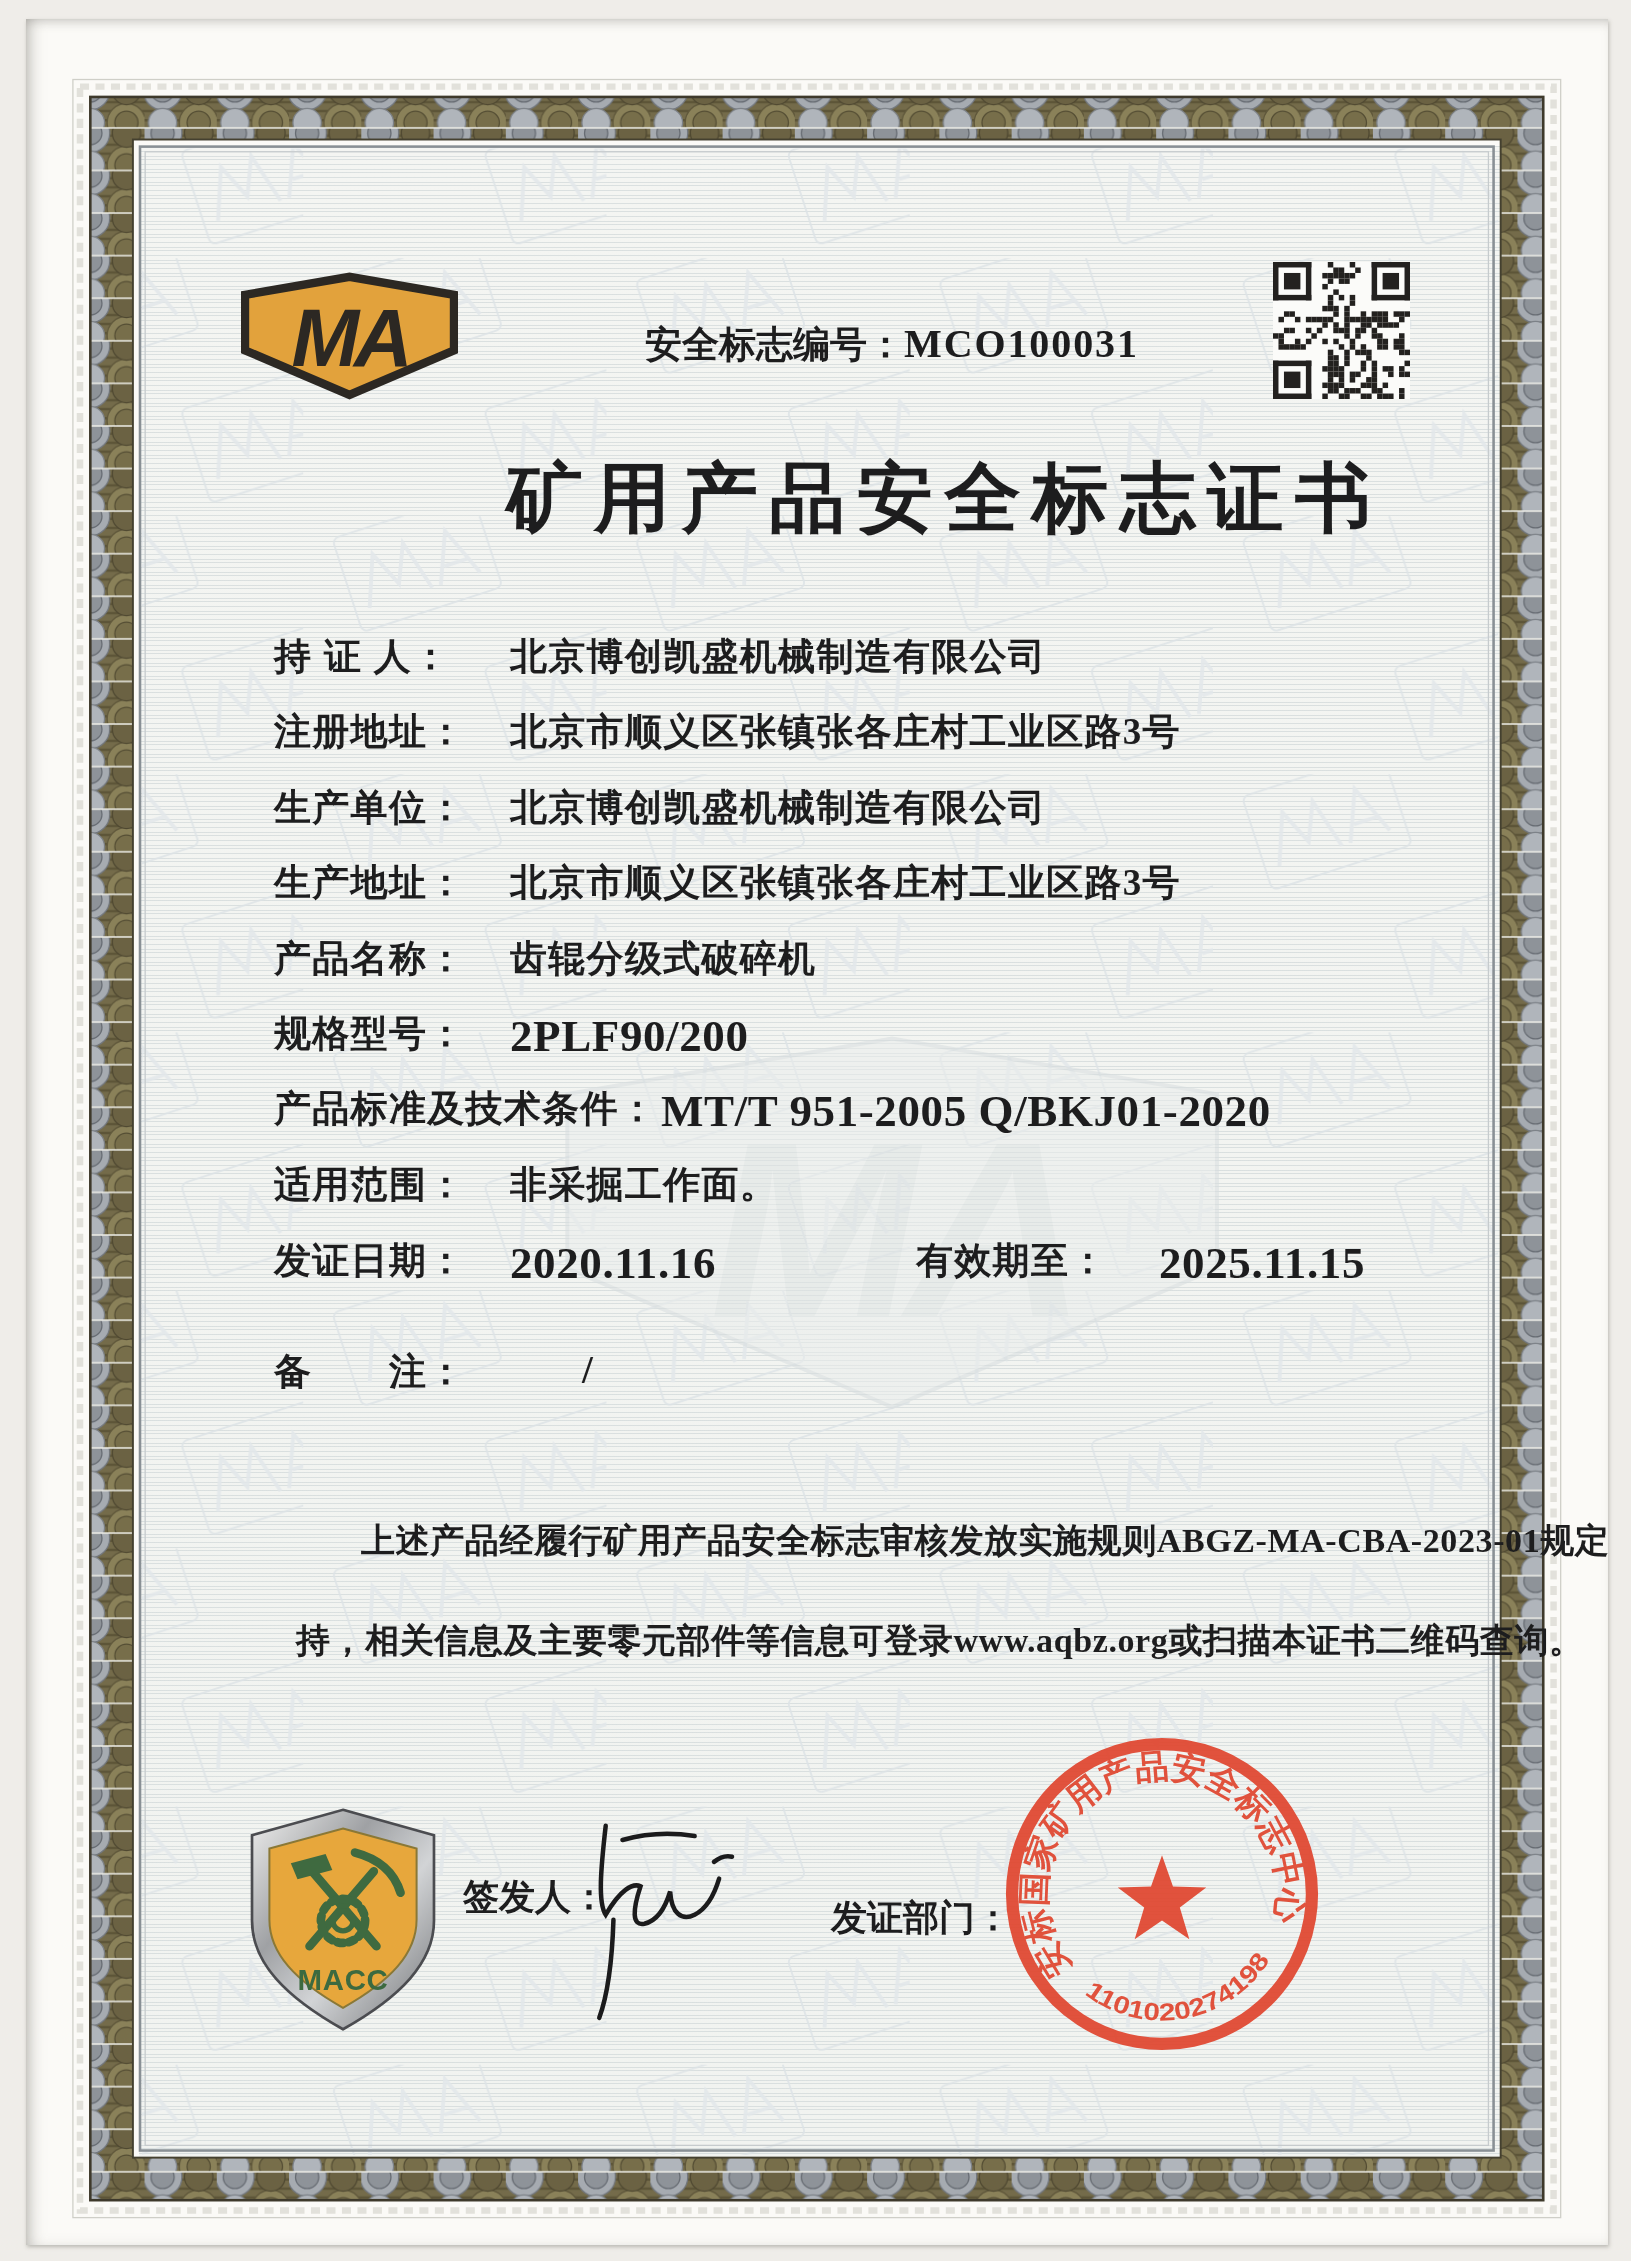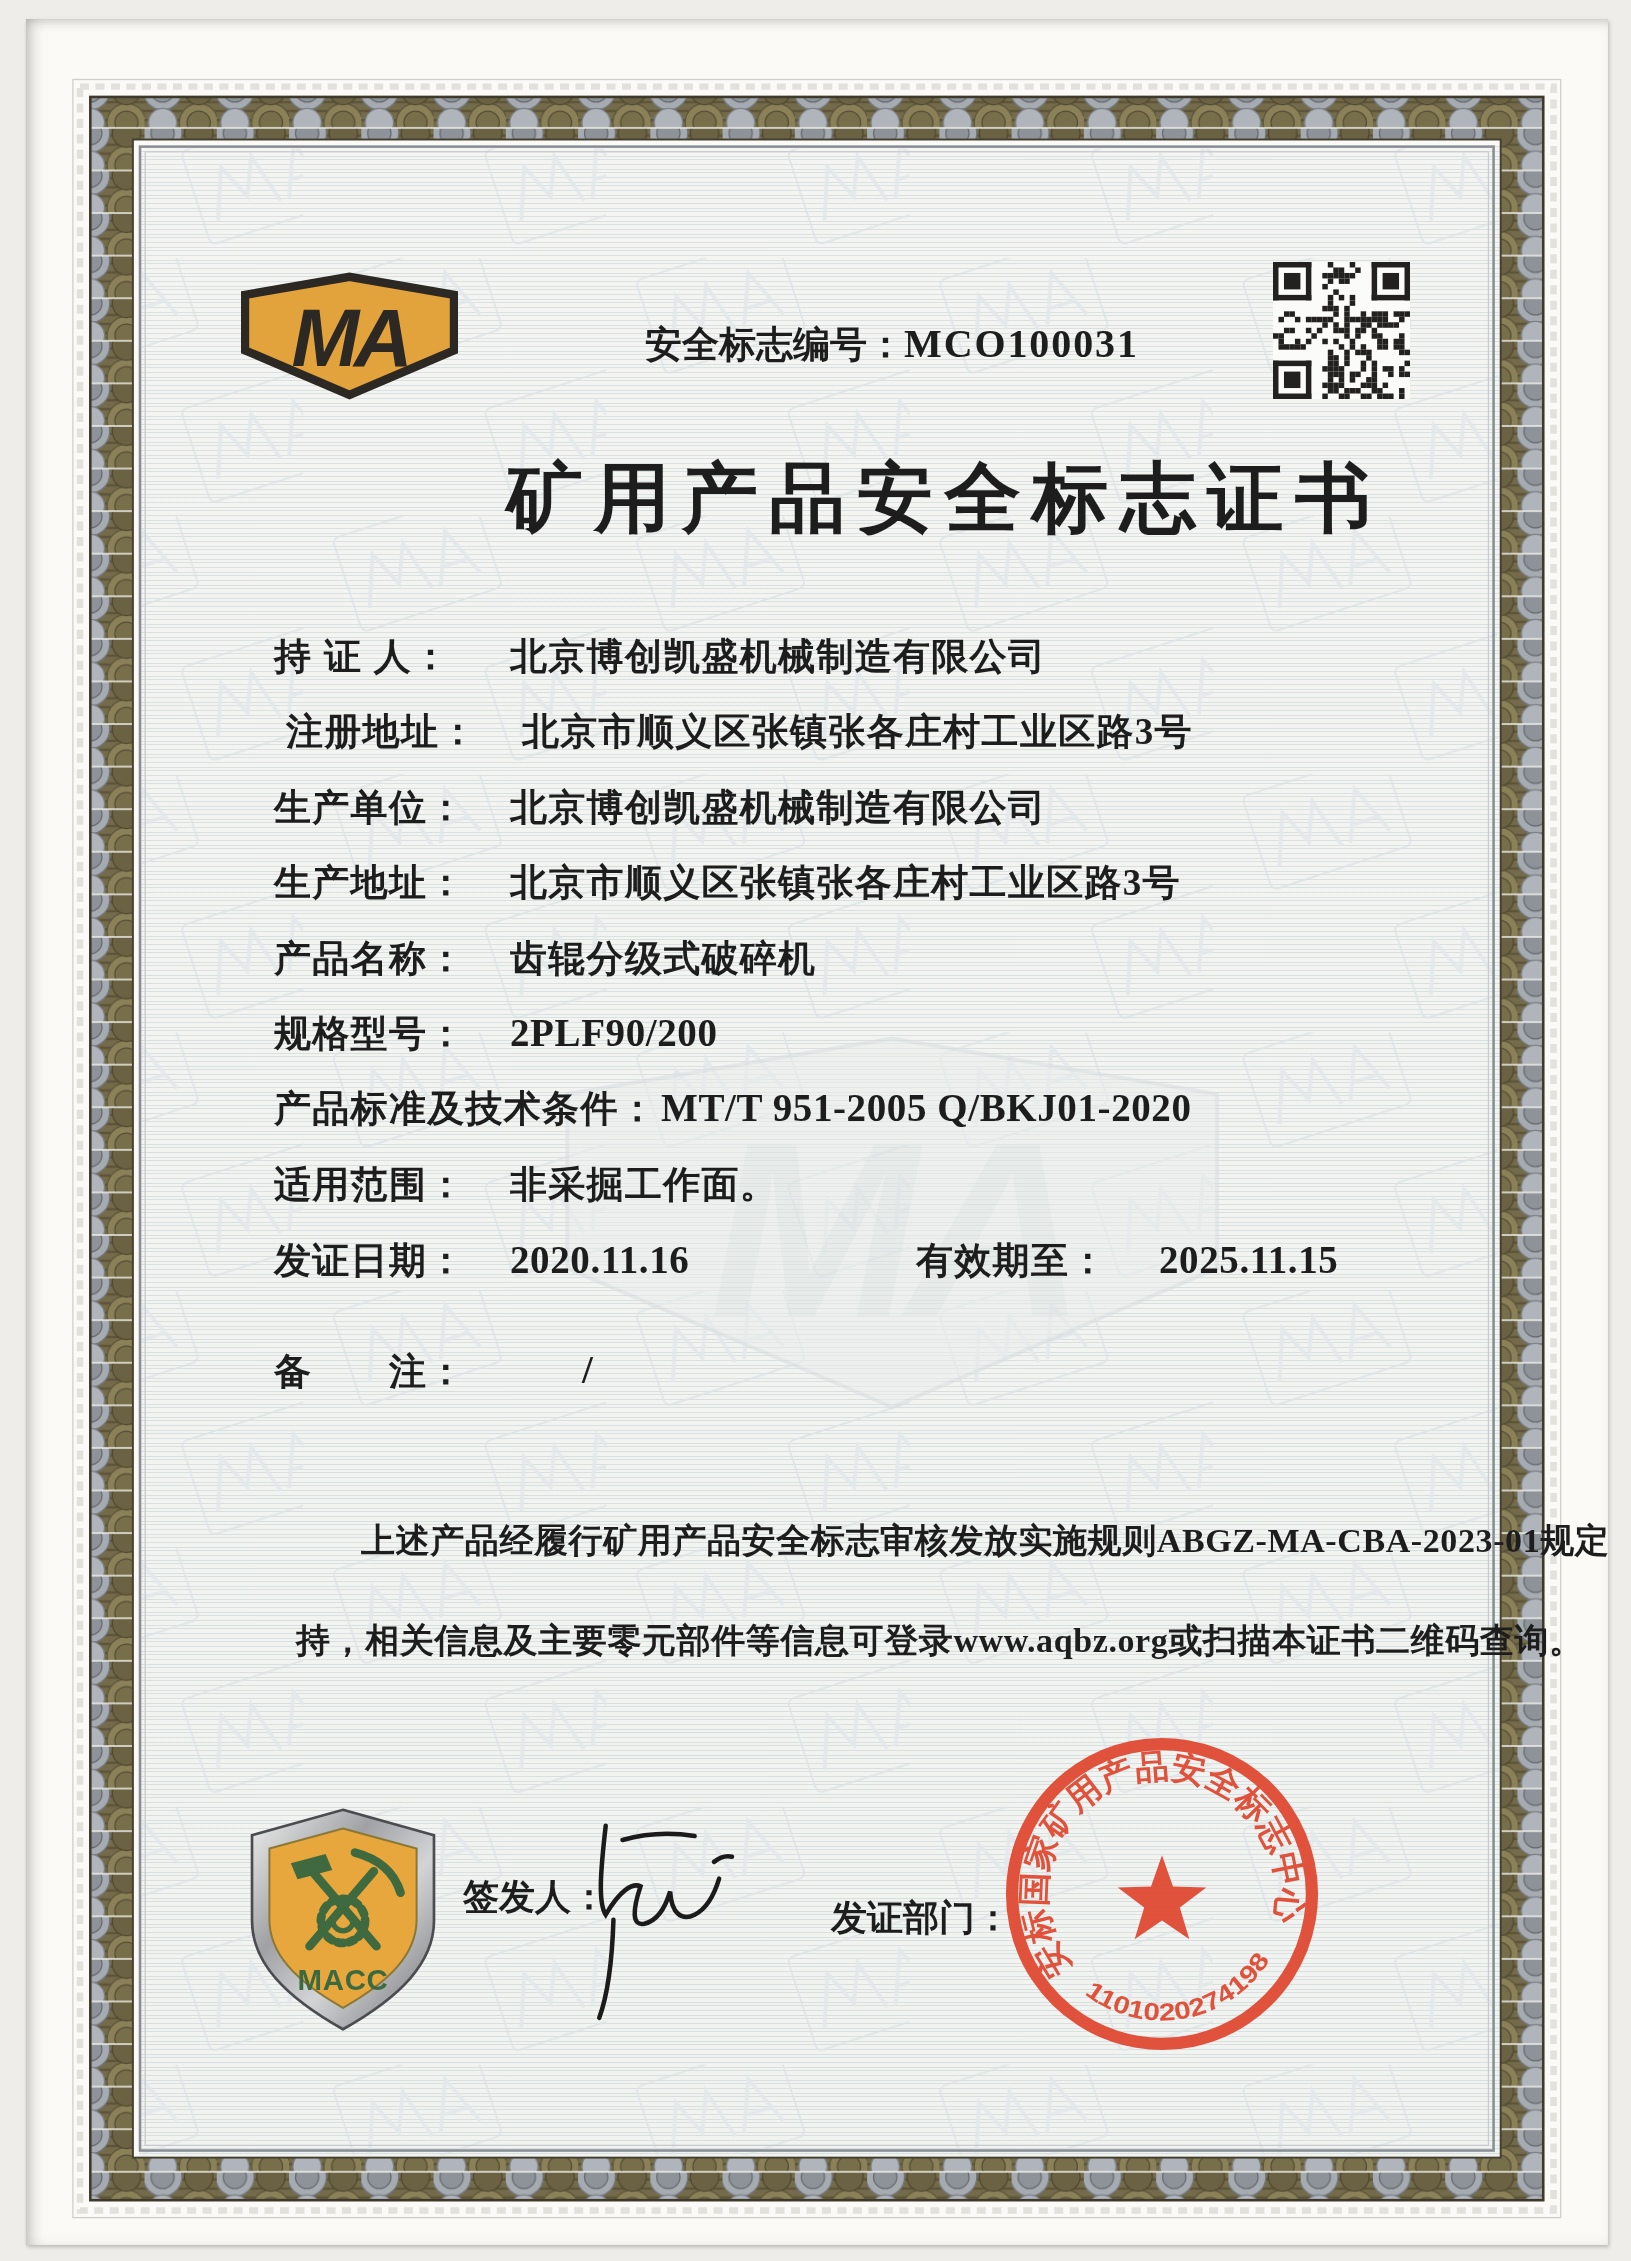--- a/index.html
+++ b/index.html
@@ -8,21 +8,21 @@
   .paper{position:absolute;left:26px;top:19.4px;width:1582px;height:2226px;background:#fbfaf7;
          box-shadow:inset 10.3px 0 17px -9px rgba(110,108,100,.55), inset 0 7.7px 13px -7.7px rgba(110,108,100,.4),
                     1.3px 1.9px 3.9px rgba(90,88,80,.35);}
   .content-texture{position:absolute;left:139px;top:146px;width:1362px;height:2012px;background:
       repeating-linear-gradient(180deg, rgba(193,203,206,.5) 0 0.6px, rgba(244,246,243,0) 0.6px 2.6px),
       linear-gradient(180deg,#f4f5f2,#f1f3f0);}
   svg.deco{position:absolute;left:0;top:0;width:1631px;height:2261px;}
   .abs{position:absolute;white-space:nowrap;}
   .lbl{font-weight:700;font-size:37px;letter-spacing:1.3px;}
   .val{font-family:"Liberation Serif","DejaVu Serif",serif;font-weight:700;font-size:37px;letter-spacing:1.3px;}
-  .val-latin{font-family:"Liberation Serif","DejaVu Serif",serif;font-weight:700;font-size:39px;letter-spacing:0.6px;}
+  .val-latin{font-family:"Liberation Serif","DejaVu Serif",serif;font-weight:700;font-size:45px;letter-spacing:0.6px;}
   .certno-label{font-weight:700;font-size:37px;}
   .certno-value{font-family:"Liberation Serif","DejaVu Serif",serif;font-weight:700;font-size:40px;letter-spacing:1.9px;}
   .title{font-family:"Liberation Serif","DejaVu Serif",serif;font-weight:700;font-size:76px;letter-spacing:11.6px;}
   .stmt{font-family:"Liberation Serif","DejaVu Serif",serif;font-weight:700;font-size:34px;letter-spacing:0.6px;}
   .sig-label{font-weight:700;font-size:36px;}
 </style>
 </head>
 <body>
 
 <div class="stage">
@@ -262,21 +262,21 @@
       <rect x="142.8" y="201.60000000000002" width="8.4" height="8.4" fill="#23211f"></rect>
       <rect x="159.6" y="201.60000000000002" width="8.4" height="8.4" fill="#23211f"></rect>
       <rect x="168" y="201.60000000000002" width="8.4" height="8.4" fill="#23211f"></rect>
       <rect x="176.4" y="201.60000000000002" width="8.4" height="8.4" fill="#23211f"></rect>
       <rect x="193.20000000000002" y="201.60000000000002" width="8.4" height="8.4" fill="#23211f"></rect>
     </svg>
 
   <div class="abs title" style="left:139px;top:448px;width:1611px;text-align:center;">矿用产品安全标志证书</div>
 
   <div class="abs" style="left:274px;top:632px;"><span class="lbl">持 证 人：</span><span class="val" style="position:absolute;left:236px;">北京博创凯盛机械制造有限公司</span></div>
-  <div class="abs" style="left:274px;top:707px;margin-left:12px;"><span class="lbl">注册地址：</span><span class="val" style="position:absolute;left:236px;">北京市顺义区张镇张各庄村工业区路3号</span></div>
+  <div class="abs" style="left:274px;top:707px;"><span class="lbl">注册地址：</span><span class="val" style="position:absolute;left:236px;">北京市顺义区张镇张各庄村工业区路3号</span></div>
   <div class="abs" style="left:274px;top:783px;"><span class="lbl">生产单位：</span><span class="val" style="position:absolute;left:236px;">北京博创凯盛机械制造有限公司</span></div>
   <div class="abs" style="left:274px;top:858px;"><span class="lbl">生产地址：</span><span class="val" style="position:absolute;left:236px;">北京市顺义区张镇张各庄村工业区路3号</span></div>
   <div class="abs" style="left:274px;top:934px;"><span class="lbl">产品名称：</span><span class="val" style="position:absolute;left:236px;">齿辊分级式破碎机</span></div>
   <div class="abs" style="left:274px;top:1009px;"><span class="lbl">规格型号：</span><span class="val-latin" style="position:absolute;left:236px;top:1.3px;">2PLF90/200</span></div>
   <div class="abs" style="left:274px;top:1084px;"><span class="lbl">产品标准及技术条件：</span><span class="val-latin" style="position:absolute;left:387px;top:1.3px;">MT/T 951-2005 Q/BKJ01-2020</span></div>
   <div class="abs" style="left:274px;top:1160px;"><span class="lbl">适用范围：</span><span class="val" style="position:absolute;left:236px;">非采掘工作面。</span></div>
 
   <div class="abs" style="left:274px;top:1236px;">
     <span class="lbl">发证日期：</span>
     <span class="val-latin" style="position:absolute;left:236px;top:1.3px;">2020.11.16</span>

